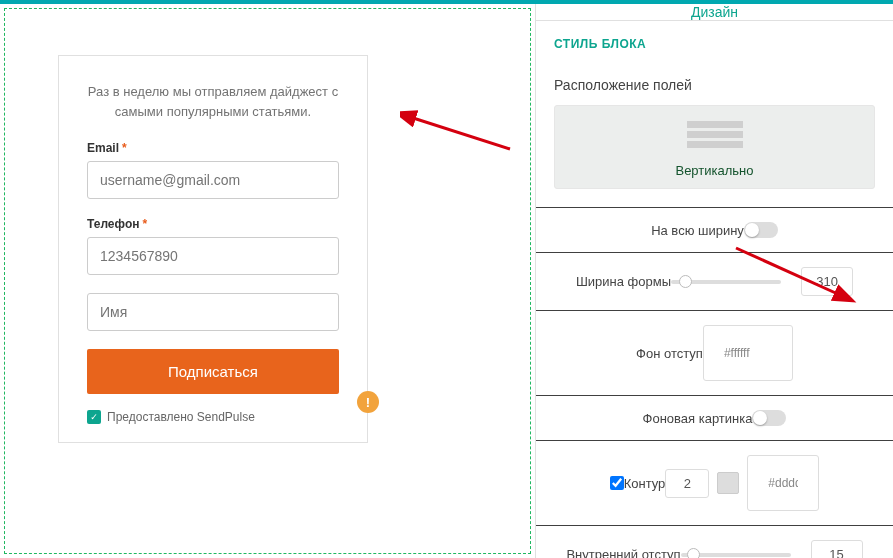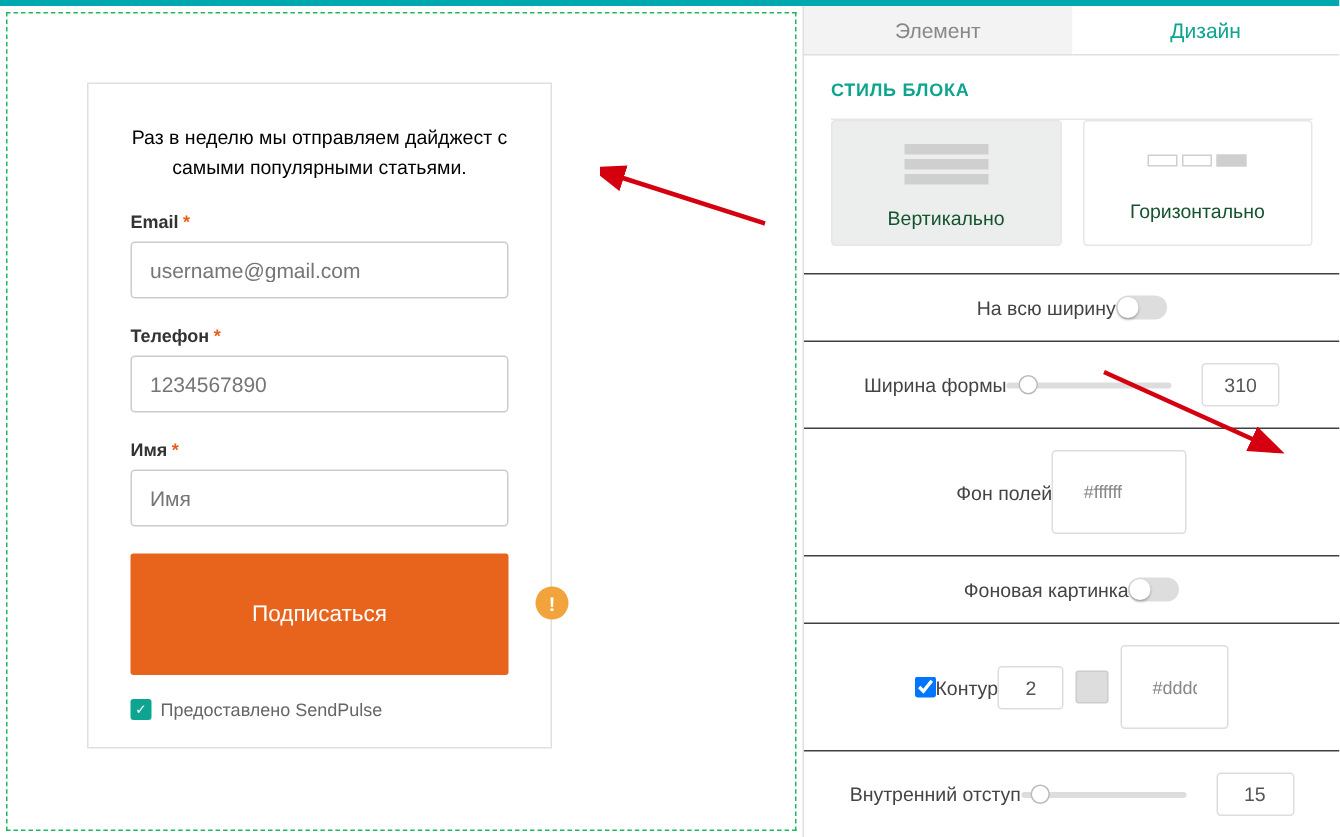--- a/index.html
+++ b/index.html
@@ -5,25 +5,25 @@
 * { box-sizing: border-box; margin: 0; padding: 0; font-family: Arial, sans-serif; }
 body { background: #fff; width: 893px; height: 558px; overflow: hidden; position: relative; }
 
 .top-bar { height: 4px; background: #00a8b0; width: 100%; }
 
 .main-layout { display: flex; height: 554px; }
 
 .left-panel { flex: 1; padding: 18px; border: 1px dashed #1fb861; margin: 4px; position: relative; }
 
 .form-container { background: #fff; border: 1px solid #e0e0e0; padding: 26px 28px 18px; width: 310px; margin-left: 35px; margin-top: 28px; position: relative; }
-.form-intro { color: #000000; font-size: 13px; line-height: 1.5; text-align: center; margin-bottom: 20px; }
+.form-intro { color: #737373; font-size: 13px; line-height: 1.5; text-align: center; margin-bottom: 20px; }
 .form-label { font-size: 12px; font-weight: bold; color: #333; margin-bottom: 6px; display: block; }
 .form-label .req { color: #e85c1c; margin-left: 3px; }
 .form-input { width: 100%; padding: 10px 12px; border: 1px solid #ccc; border-radius: 3px; font-size: 14px; color: #999; margin-bottom: 18px; }
-.submit-btn { width: 100%; padding: 32px; background: #e8641c; color: #fff; border: none; font-size: 15px; cursor: pointer; border-radius: 2px; }
+.submit-btn { width: 100%; padding: 14px; background: #e8641c; color: #fff; border: none; font-size: 15px; cursor: pointer; border-radius: 2px; }
 .attribution { margin-top: 16px; font-size: 12px; color: #666; display: flex; align-items: center; gap: 6px; }
 .sp-icon { width: 14px; height: 14px; background: #0da58f; display: inline-flex; align-items: center; justify-content: center; color: #fff; font-size: 9px; border-radius: 2px; }
 
 .warn-badge { position: absolute; right: -12px; top: 335px; width: 22px; height: 22px; background: #f2a33c; border-radius: 50%; display: flex; align-items: center; justify-content: center; color: #fff; font-size: 13px; font-weight: bold; }
 
 .arrow1 { position: absolute; top: 100px; left: 395px; pointer-events: none; }
 
 .right-panel { width: 358px; border-left: 1px solid #e0e0e0; background: #fff; display: flex; flex-direction: column; }
 
 .tabs { display: flex; height: 48px; }
@@ -73,21 +73,20 @@
   <div class="left-panel">
     <div class="form-container">
       <p class="form-intro">Раз в неделю мы отправляем дайджест с самыми популярными статьями.</p>
 
       <label class="form-label"><span>Email</span><span class="req">*</span></label>
       <input class="form-input" placeholder="username@gmail.com" style="">
 
       <label class="form-label"><span>Телефон</span><span class="req">*</span></label>
       <input class="form-input" placeholder="1234567890" style="">
 
-      <label class="form-label"><span>Имя</span><span class="req">*</span></label>
       <input class="form-input" placeholder="Имя" style="">
 
       <button class="submit-btn">Подписаться</button>
 
       <div class="attribution">
         <span class="sp-icon">✓</span>
         <span>Предоставлено SendPulse</span>
       </div>
 
       <div class="warn-badge">!</div>
@@ -98,64 +97,56 @@
           <marker id="ah1" markerWidth="10" markerHeight="10" refX="2" refY="3" orient="auto">
             <path d="M0,0 L0,6 L8,3 z" fill="#d4000f"></path>
           </marker>
         </defs>
       <line x1="110" y1="40" x2="10" y2="8" stroke="#d4000f" stroke-width="3" marker-end="url(#ah1)"></line>
     </svg>
   </div>
 
   <div class="right-panel">
     <div class="tabs">
-      <div class="tab inactive">Элемент</div>
       <div class="tab active">Дизайн</div>
     </div>
 
     <div class="section-title">СТИЛЬ БЛОКА</div>
     <div class="divider"></div>
 
+    <div class="sub-title">Расположение полей</div>
 
     <div class="layout-options">
       <div class="layout-opt selected">
         <div class="preview">
           <div class="vbar"></div>
             <div class="vbar"></div>
             <div class="vbar"></div>
         </div>
         <div class="label">Вертикально</div>
-      </div>
-      <div class="layout-opt">
-        <div class="preview hbars">
-          <div class="hbar"></div>
-            <div class="hbar"></div>
-            <div class="hbar filled"></div>
-        </div>
-        <div class="label">Горизонтально</div>
       </div>
     </div>
 
     <div class="control-row">
       <span class="control-label">На всю ширину</span>
       <div class="toggle"></div>
     </div>
 
     <div class="control-row">
       <span class="control-label">Ширина формы</span>
       <div class="slider-wrap">
         <div class="slider">
             <div class="slider-thumb" style="left:8px"></div>
           </div>
         <input class="num-input" value="310" style="">
       </div>
     </div>
 
     <div class="control-row">
-      <span class="control-label">Фон полей</span>
+      <span class="control-label">Фон отступ</span>
       <input class="color-input" style="width: 90px;" value="#ffffff">
     </div>
 
     <div class="control-row">
       <span class="control-label">Фоновая картинка</span>
       <div class="toggle"></div>
     </div>
 
     <div class="control-row">
       <div style="display:flex;align-items:center;gap:0">

